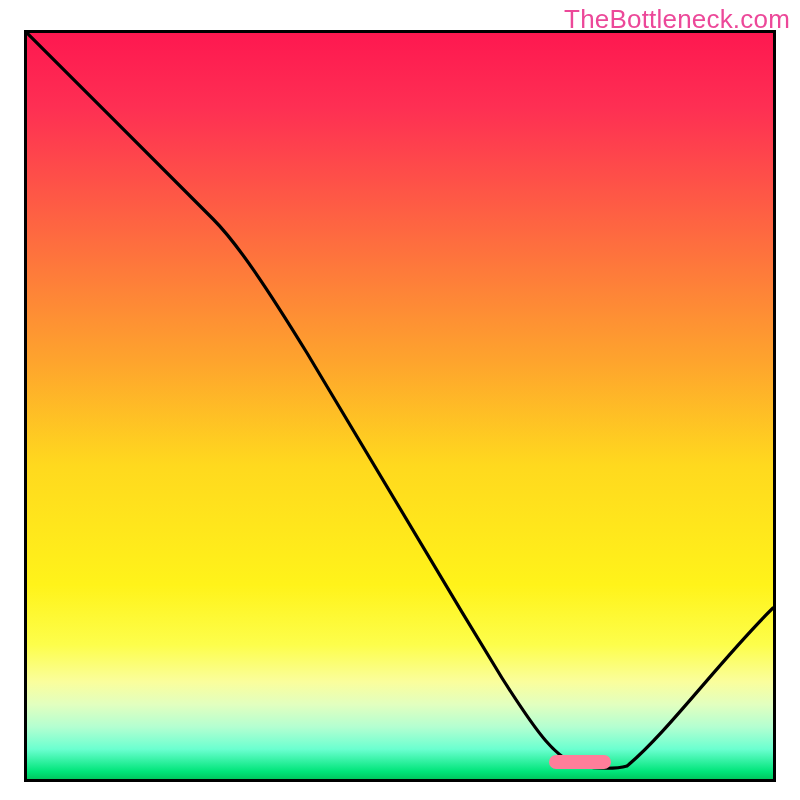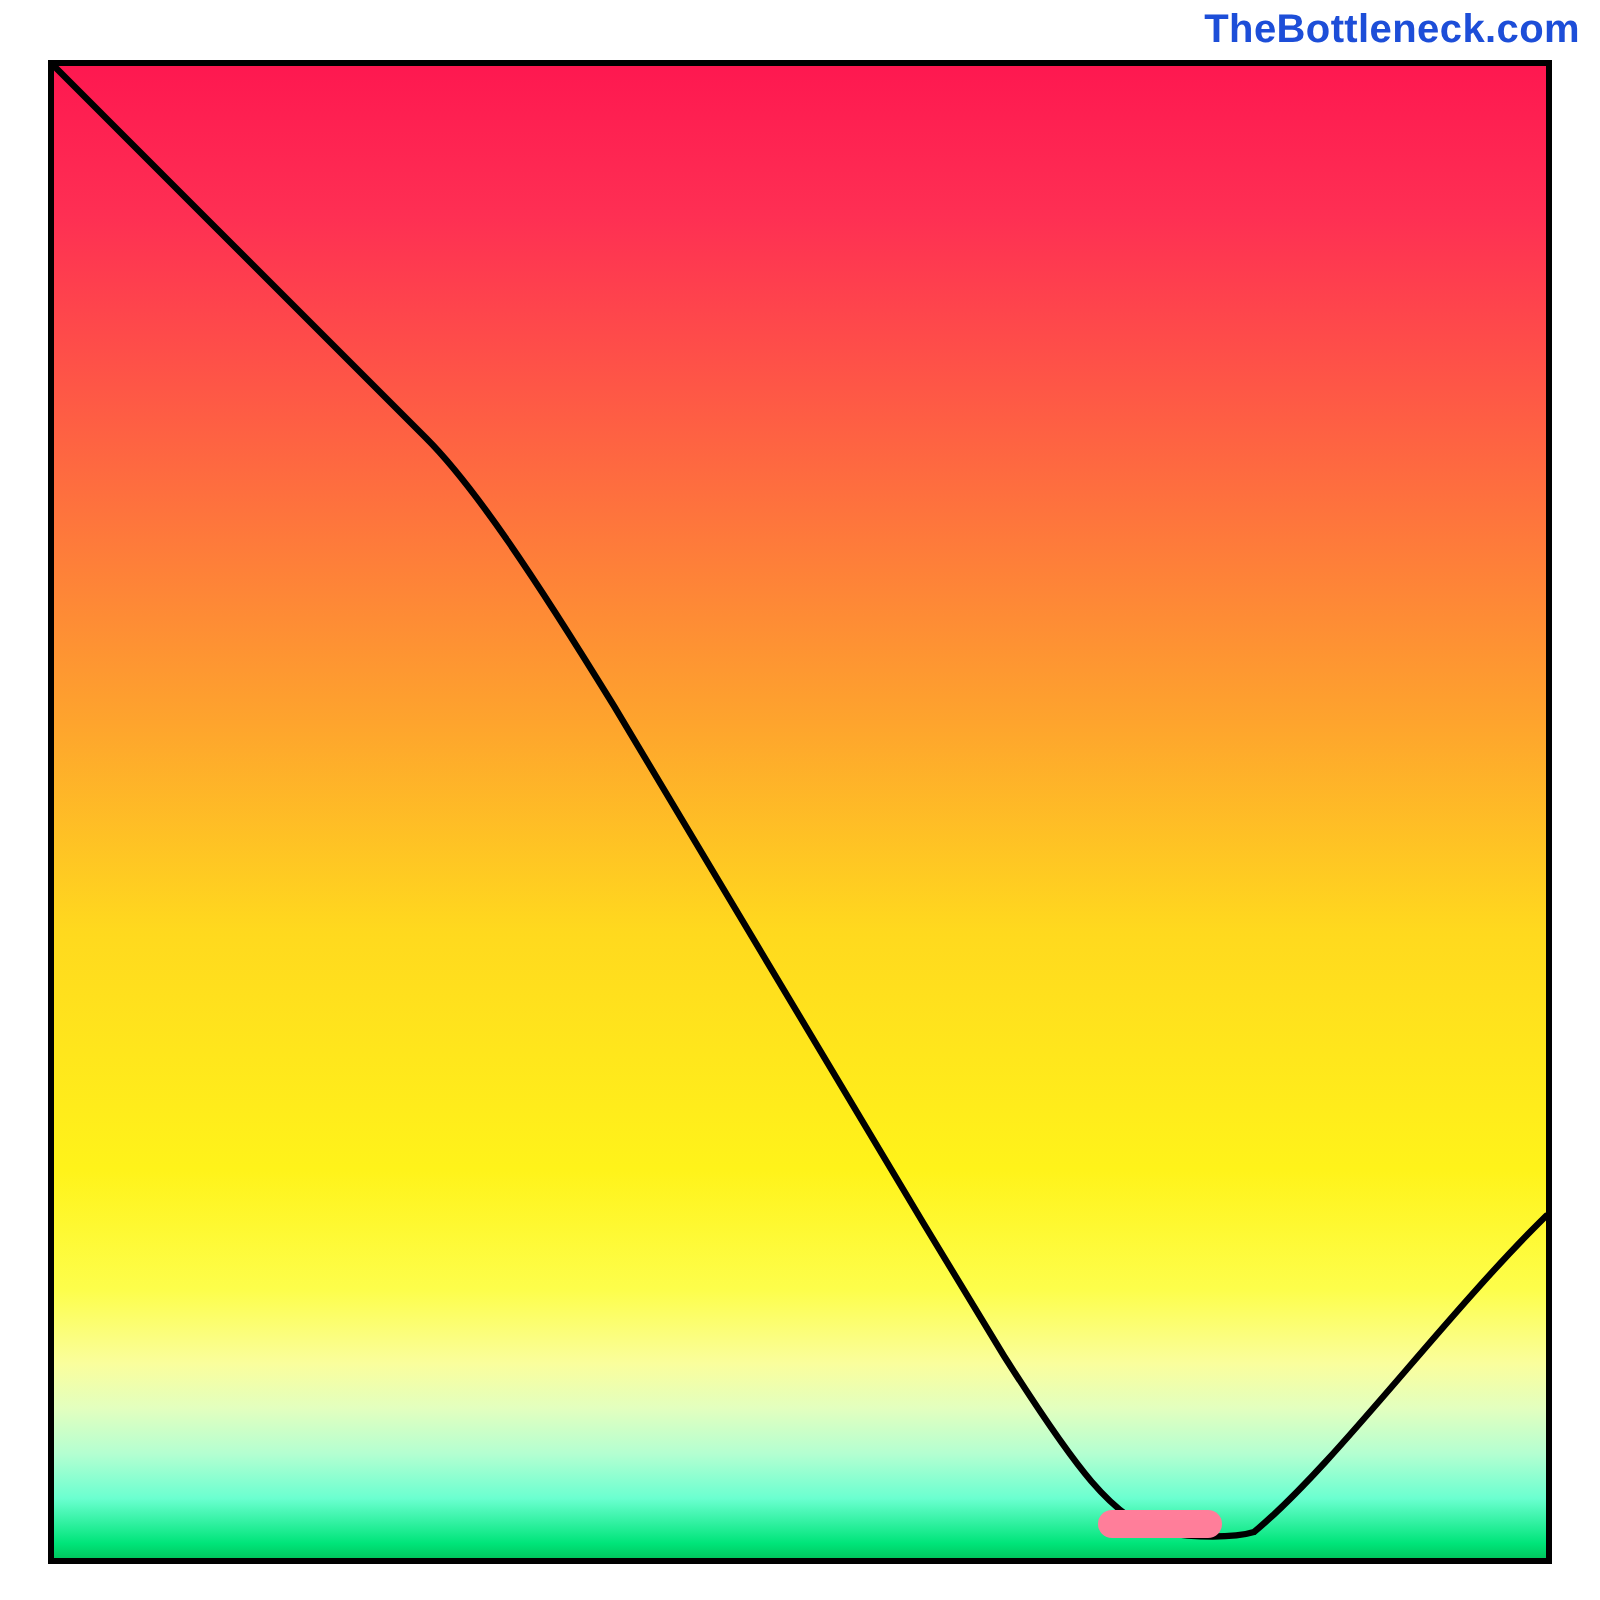--- a/index.html
+++ b/index.html
@@ -13,23 +13,23 @@
   }
   .wrap {
     position: relative;
     width: 800px;
     height: 800px;
   }
   .watermark {
     position: absolute;
     top: 4px;
     right: 10px;
-    font-size: 20px;
-    font-weight: 700;
-    color: #1d4ed8;
+    font-size: 26px;
+    font-weight: 400;
+    color: #ec4899;
     letter-spacing: 0.2px;
     z-index: 5;
   }
   .plot-frame {
     position: absolute;
     left: 24px;
     top: 30px;
     width: 752px;
     height: 752px;
     border: 3px solid #000;

